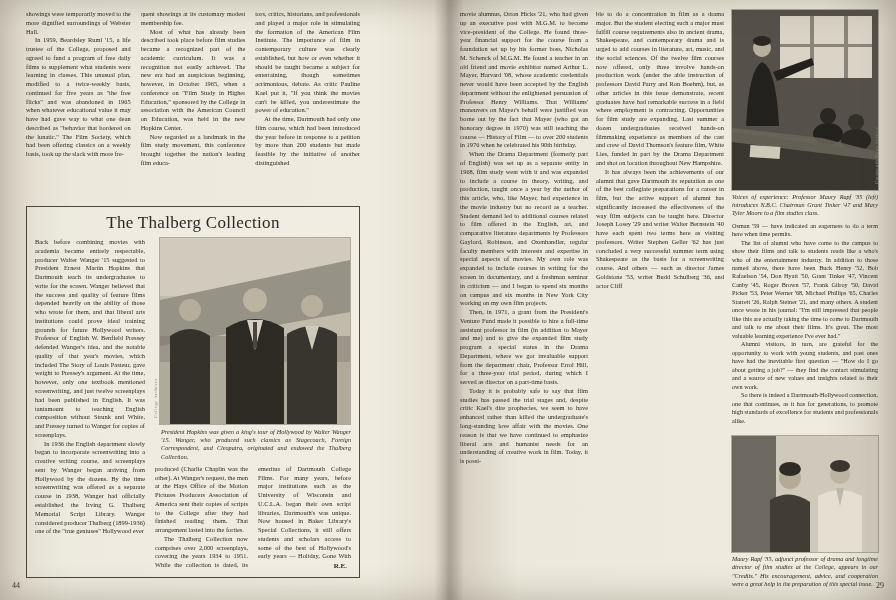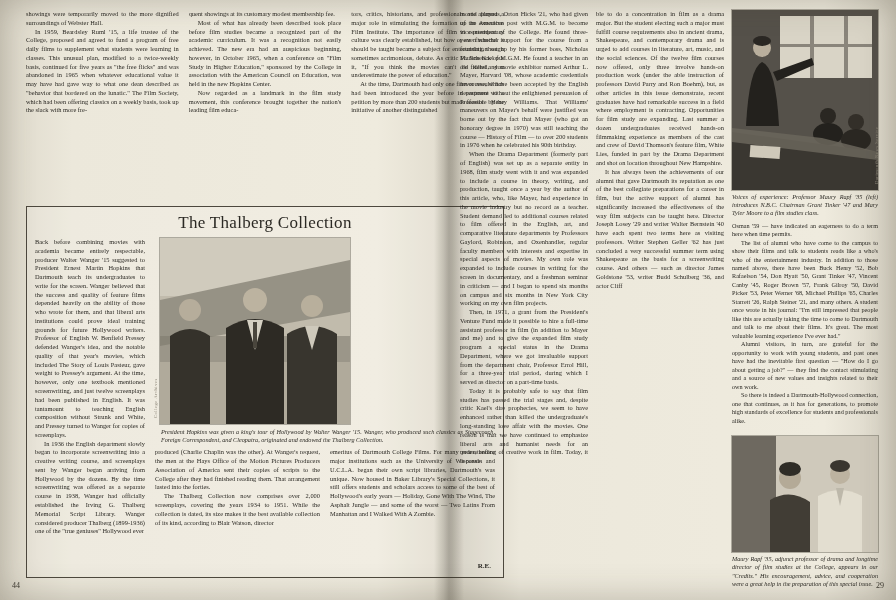--- a/index.html
+++ b/index.html
@@ -6,21 +6,21 @@
   .spread{
     position:relative;width:896px;height:600px;overflow:hidden;
     background:linear-gradient(90deg,#ddd8ca 0%,#ece8db 8%,#efebde 42%,#e2ddcf 49.5%,#d2cdbf 50.5%,#ece8db 58%,#efebde 92%,#d8d3c5 100%);
     font-family:"Liberation Serif","DejaVu Serif",serif;color:#2b2924;
   }
   .spread::after{content:"";position:absolute;inset:0;pointer-events:none;
     box-shadow:inset 0 0 34px rgba(60,52,35,.30);}
   .gutter{position:absolute;left:434px;top:0;width:30px;height:600px;
     background:linear-gradient(90deg,rgba(0,0,0,0) 0%,rgba(40,35,25,.28) 50%,rgba(0,0,0,0) 100%);}
   .page{position:absolute;top:10px;height:578px;}
-  .page-left{left:26px;width:478px;}
+  .page-left{left:26px;width:334px;}
   .page-right{left:460px;width:418px;display:flex;gap:8px;}
   .col{font-size:6.4px;line-height:1.37;text-align:justify;overflow:hidden;}
   .col p{margin:0;}
   .col p + p{text-indent:9px;}
   .top-row{display:flex;gap:10px;height:190px;}
   .top-row .col{flex:1;}
   
   .thalberg-box{margin-top:6px;height:372px;border:1px solid #4d483e;padding:5px 8px 6px;box-sizing:border-box;background:rgba(255,255,255,.12);}
   .box-title{margin:1px 0 5px;font-size:17px;font-weight:400;text-align:center;letter-spacing:.3px;}
   .box-body{display:flex;gap:8px;height:334px;}

